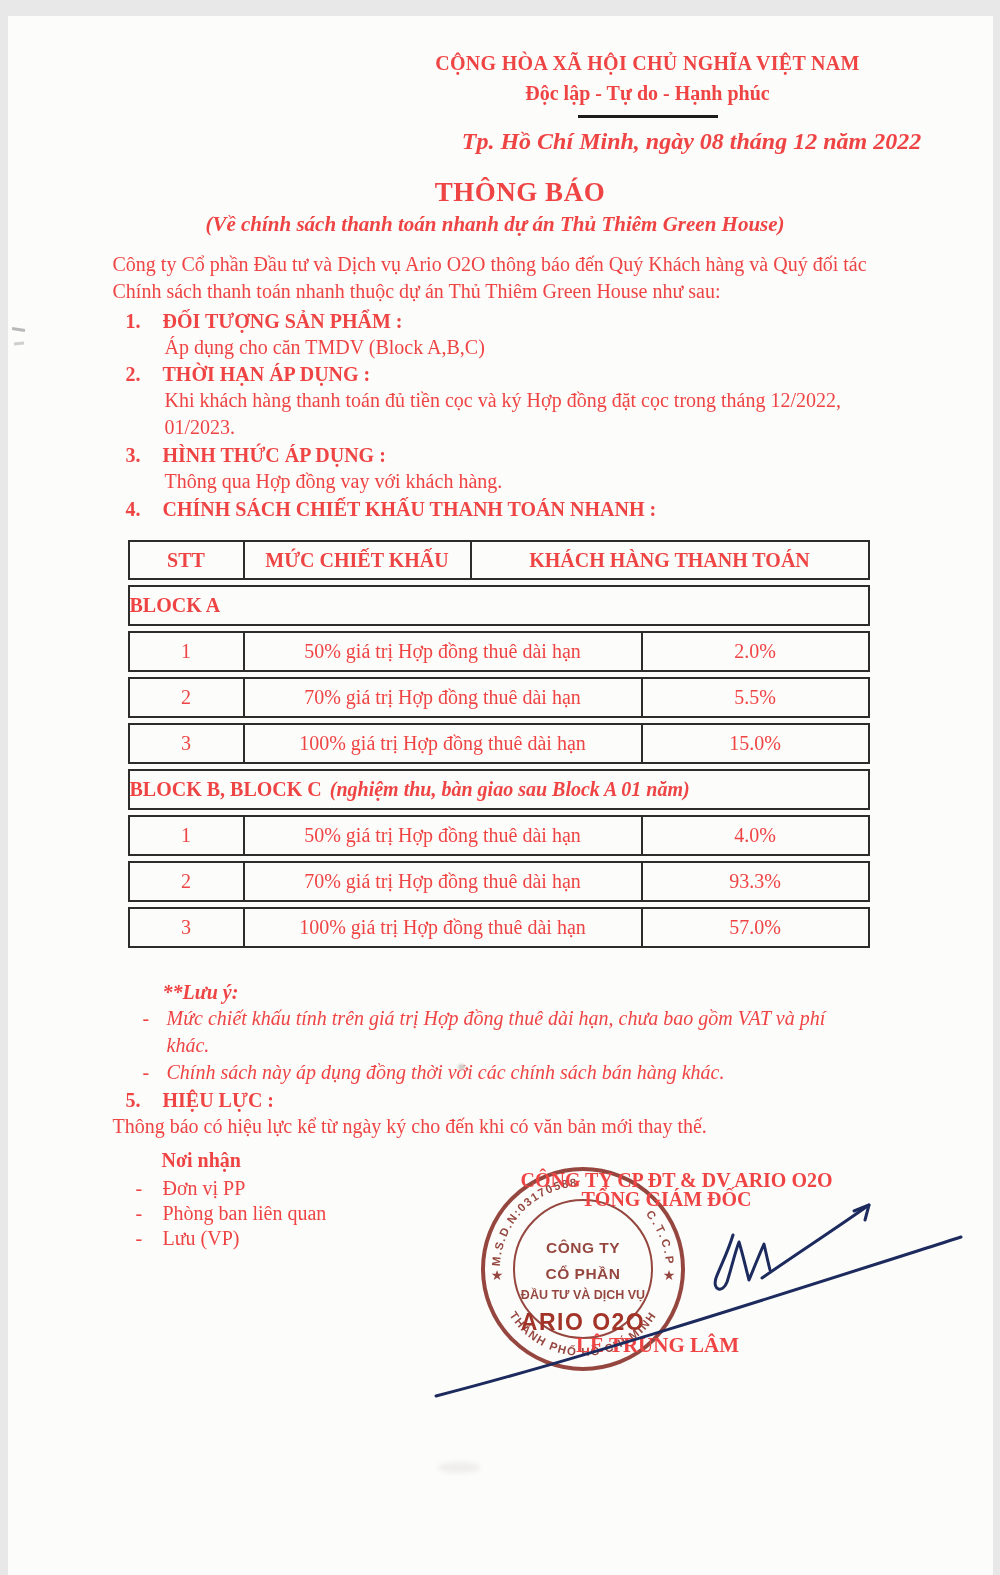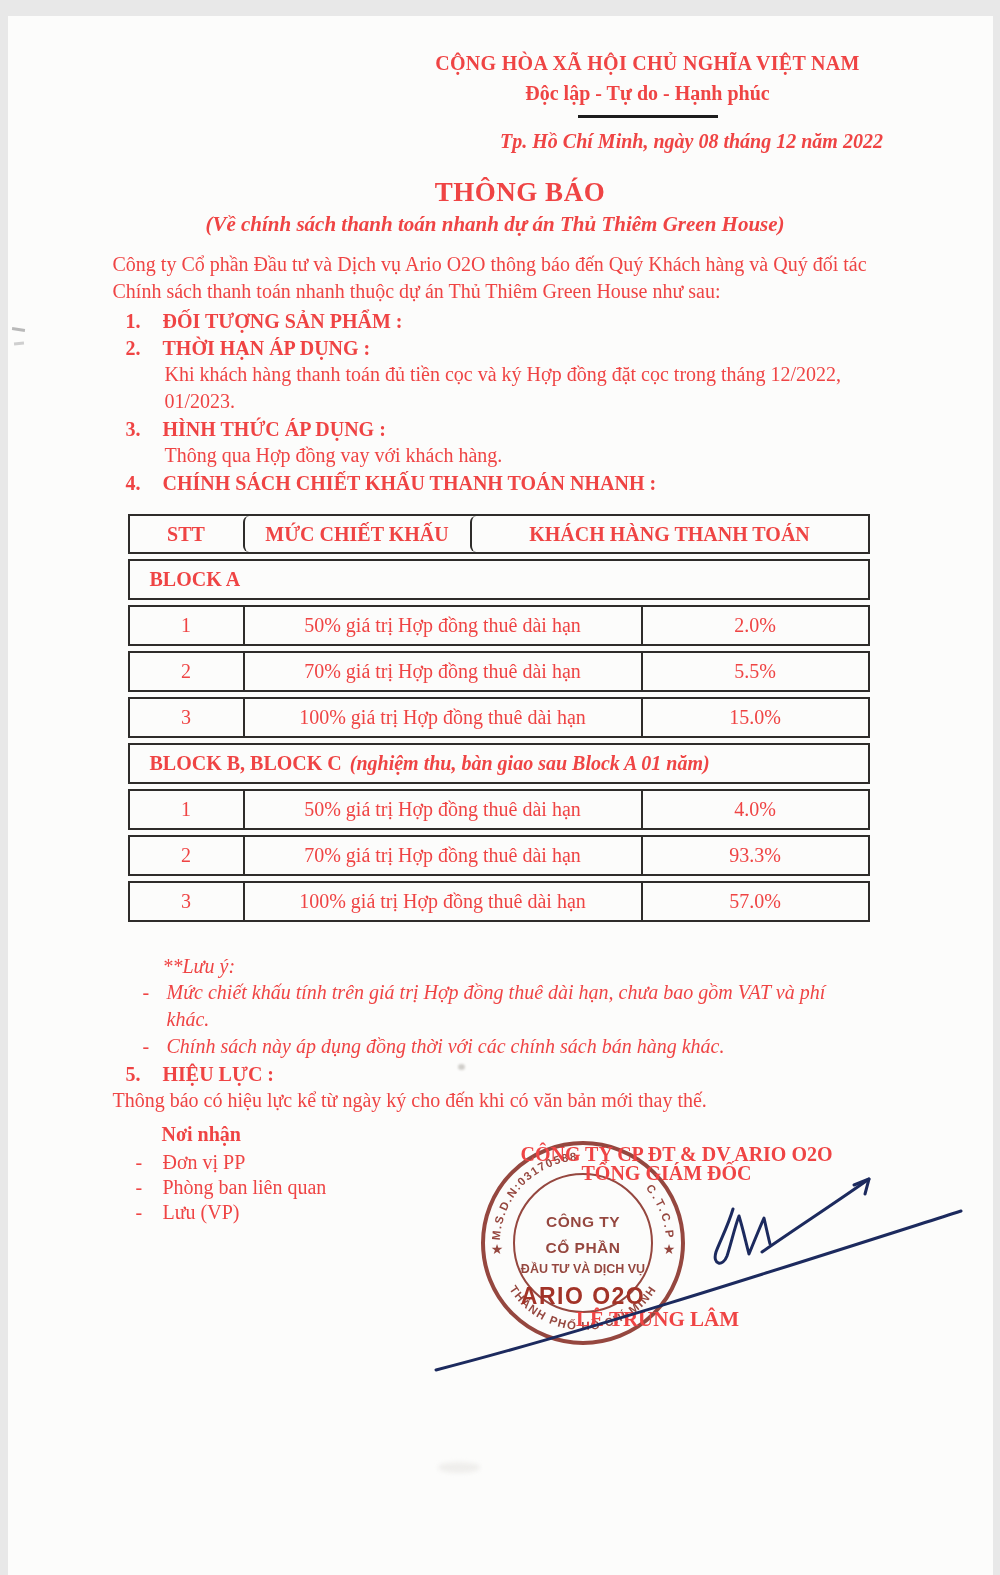--- a/index.html
+++ b/index.html
@@ -10,45 +10,45 @@
     background:#fcfcfb;
     font-family:"Liberation Serif","DejaVu Serif",serif;
     color:#ef4444;
     overflow:hidden;
   }
   
   .hdr{margin:34px 0 0 352px;width:576px;text-align:center;}
   .nat{font-size:20px;font-weight:700;line-height:26px;letter-spacing:.3px;}
   .motto{font-size:20px;font-weight:700;line-height:26px;margin-top:4px;}
   .rule{width:140px;height:3px;background:#1d1d1d;margin:9px auto 0 auto;}
-  .dateline{font-size:20px;font-weight:700;font-style:italic;line-height:26px;margin-top:10px;padding-left:88px;}
+  .dateline{font-size:24px;font-weight:700;font-style:italic;line-height:26px;margin-top:10px;padding-left:88px;}
   
   .title{margin-top:22px;text-align:center;font-size:27px;font-weight:700;line-height:32px;letter-spacing:.5px;position:relative;left:20px;}
   .subtitle{margin-top:3px;text-align:center;font-size:21px;font-weight:700;font-style:italic;line-height:26px;position:relative;left:-5px;}
   
   .intro{margin:14px 0 0 105px;width:792px;font-size:20px;line-height:27px;}
   .sec{margin:2px 0 0 118px;display:flex;font-size:20px;line-height:26px;font-weight:700;}
   .sec .num{width:37px;}
   .secbody{margin-left:157px;width:748px;font-size:20px;line-height:26px;}
   .secbody.two{line-height:27px;}
   .secbody.wide{margin-left:105px;width:800px;}
   
   .tbl{margin:18px 0 0 120px;width:742px;}
   .trow{display:flex;border:2px solid #2e2c2a;margin-bottom:5px;height:37px;align-items:stretch;background:#fcfcfb;}
   .trow:last-child{margin-bottom:0;}
   .cell{display:flex;align-items:center;justify-content:center;font-size:20px;}
   .cell.c1{width:113px;}
   .cell.c2{width:396px;border-left:2px solid #2e2c2a;}
   .cell.c3{flex:1;border-left:2px solid #2e2c2a;}
-  .trow.head .cell{font-weight:700;border-radius:6px;}
-  .trow.group{align-items:center;padding-left:20px;}
+  .trow.head .cell{font-weight:700;}
+  .trow.group{align-items:center;padding-left:0;}
   .glabel{font-weight:700;font-size:20px;}
   .gnote{font-weight:700;font-style:italic;font-size:20px;margin-left:8px;}
   
-  .note-label{margin:31px 0 0 155px;font-size:20px;font-style:italic;font-weight:400;line-height:26px;}
+  .note-label{margin:31px 0 0 155px;font-size:20px;font-style:italic;font-weight:700;line-height:26px;}
   .bullet{margin-left:135px;display:flex;font-size:20px;font-style:italic;line-height:27px;}
   .bullet .dash{width:24px;}
   .bullet .btxt{width:706px;}
   
   .footer{position:relative;margin-top:10px;height:525px;}
   .recips-label{position:absolute;left:154px;top:0;font-size:20px;font-weight:700;}
   .recip{position:absolute;left:128px;display:flex;font-size:20px;}
   .recip .dash{width:27px;}
   .sig-company{position:absolute;left:489px;top:20px;width:360px;text-align:center;font-size:20px;font-weight:700;z-index:2;}
   .sig-role{position:absolute;left:489px;top:39px;width:340px;text-align:center;font-size:20px;font-weight:700;z-index:2;}
@@ -82,20 +82,21 @@
 
   <div class="title">THÔNG BÁO</div>
   <div class="subtitle">(Về chính sách thanh toán nhanh dự án Thủ Thiêm Green House)</div>
 
   <p class="intro">Công ty Cổ phần Đầu tư và Dịch vụ Ario O2O thông báo đến Quý Khách hàng và Quý đối tác Chính sách thanh toán nhanh thuộc dự án Thủ Thiêm Green House như sau:</p>
 
   <div class="sec" style="margin-top:3px;">
     <span class="num">1.</span>
     <span>ĐỐI TƯỢNG SẢN PHẨM :</span>
   </div>
+  <div class="secbody">Áp dụng cho căn TMDV (Block A,B,C)</div>
 
   <div class="sec" style="margin-top:1px;">
     <span class="num">2.</span>
     <span>THỜI HẠN ÁP DỤNG :</span>
   </div>
   <div class="secbody two">Khi khách hàng thanh toán đủ tiền cọc và ký Hợp đồng đặt cọc trong tháng 12/2022, 01/2023.</div>
 
   <div class="sec" style="margin-top:1px;">
     <span class="num">3.</span>
     <span>HÌNH THỨC ÁP DỤNG :</span>

